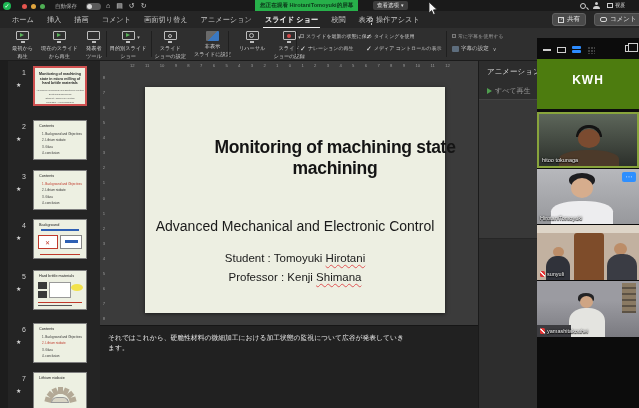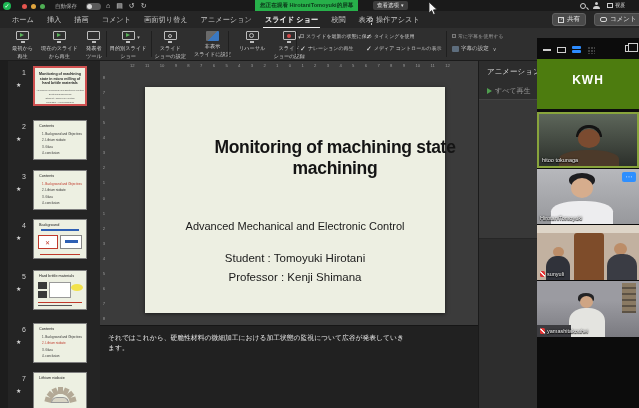--- a/index.html
+++ b/index.html
@@ -94,24 +94,24 @@
   .fan{position:absolute;left:26px;top:30px;width:0;height:0;}
   .fanseg{position:absolute;left:-2.5px;top:-16px;width:5px;height:7px;background:#b3a996;transform-origin:2.5px 16px;}
   .fanbase{position:absolute;left:-9px;top:-6px;width:18px;height:6px;background:#d8d4c4;border:0.5px solid #999;border-radius:8px 8px 0 0;}
 
   
   .editor{position:absolute;left:100px;top:61px;width:378px;height:264px;background:#3b3b3b;overflow:hidden;}
   .hruler{position:absolute;left:30px;top:2px;width:320px;display:flex;justify-content:space-between;font-size:4.2px;color:#9a9a9a;}
   .vruler{position:absolute;left:1px;top:14px;height:246px;display:flex;flex-direction:column;justify-content:space-between;font-size:4.2px;color:#9a9a9a;width:6px;text-align:center;}
   .slide{position:absolute;left:45px;top:26px;width:300px;height:226px;background:#edefe2;box-shadow:0 1px 4px rgba(0,0,0,.55);}
   .s-title{position:absolute;left:0;top:50px;width:300px;text-align:center;font-size:17.5px;line-height:21px;font-weight:bold;color:#141414;letter-spacing:-0.3px;margin-left:40px;}
-  .s-sub{position:absolute;left:0;top:133px;width:300px;text-align:center;font-size:11px;line-height:12.5px;color:#1a1a1a;}
+  .s-sub{position:absolute;left:0;top:133px;width:300px;text-align:center;font-size:14px;line-height:12.5px;color:#1a1a1a;}
   .s-line{position:absolute;left:0;width:300px;text-align:center;font-size:11.5px;color:#1a1a1a;}
   .sp1{top:165px;} .sp2{top:184px;}
-  .wavy{text-decoration-style:wavy;text-decoration-color:#e05555;text-decoration-thickness:1px;text-underline-offset:2px;}
+  .wavy{text-decoration:underline;text-decoration-style:wavy;text-decoration-color:#e05555;text-decoration-thickness:1px;text-underline-offset:2px;}
 
   
   .notes{position:absolute;left:100px;top:325px;width:378px;height:83px;background:#212121;border-top:1px solid #161616;}
   .notes-text{position:absolute;left:8px;top:7px;width:300px;font-size:6.8px;color:#e8e8e8;line-height:1.5;}
 
   
   .animpane{position:absolute;left:478px;top:61px;width:161px;height:347px;background:#2d2d2d;border-left:1px solid #1b1b1b;}
   .ap-title{position:absolute;left:8px;top:6px;font-size:7.5px;color:#dadada;}
   .ap-play{position:absolute;left:8px;top:25px;display:flex;align-items:center;gap:3px;font-size:7px;color:#9a9a9a;}
   .ap-play .tri{width:0;height:0;border-left:5px solid #4f9e4f;border-top:3px solid transparent;border-bottom:3px solid transparent;}

